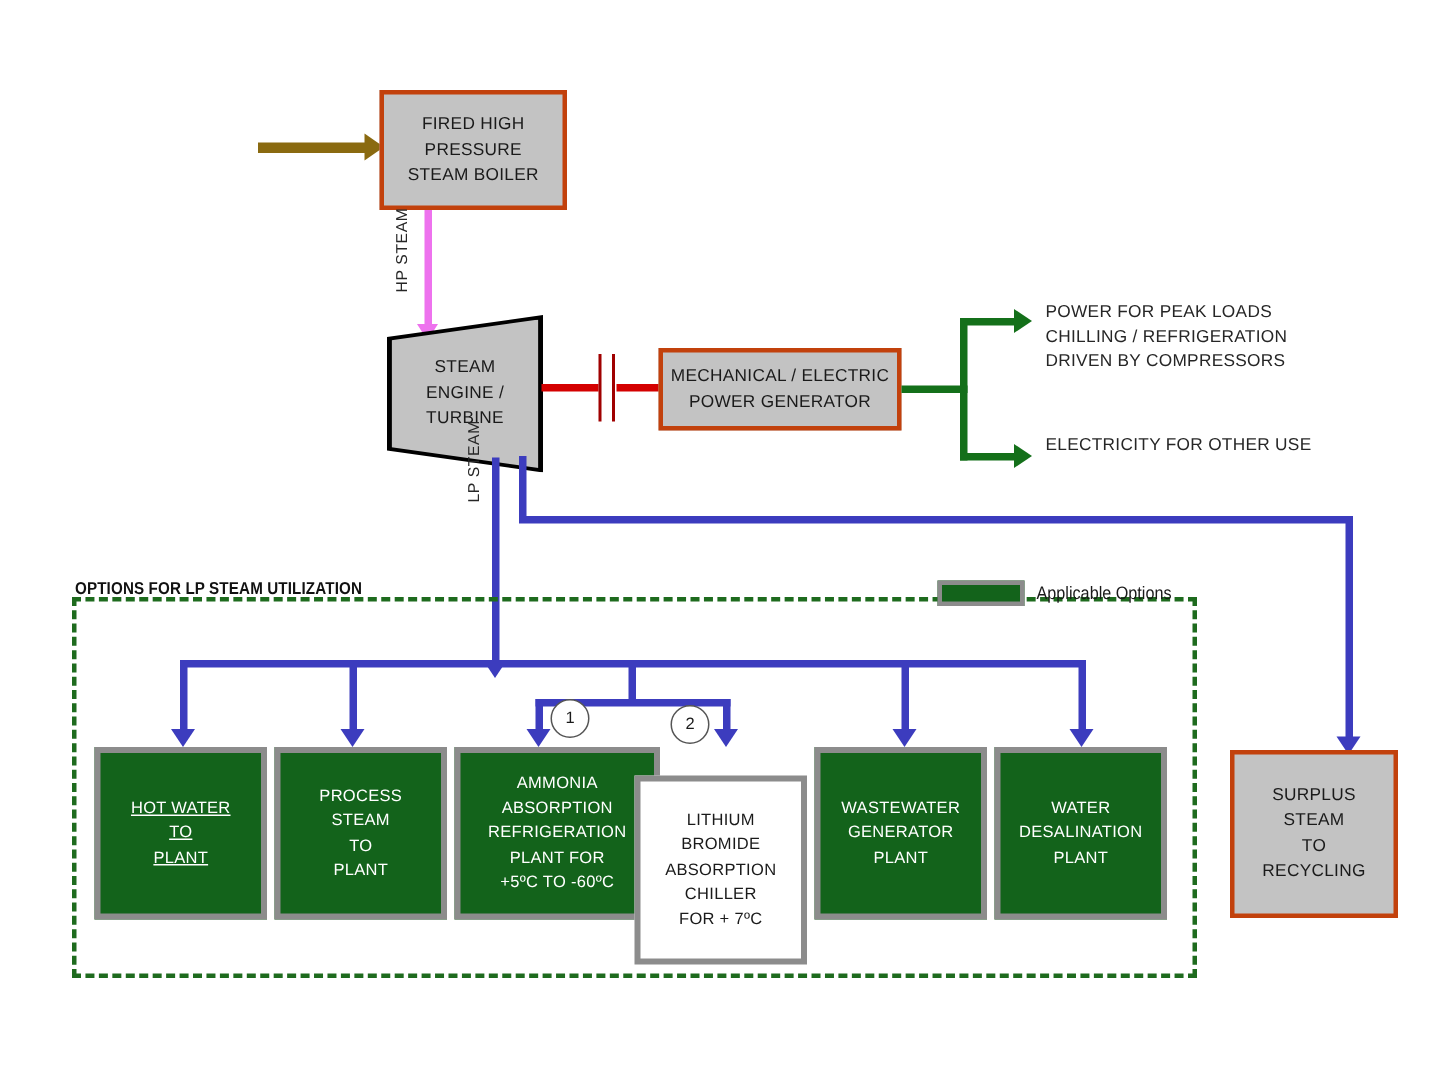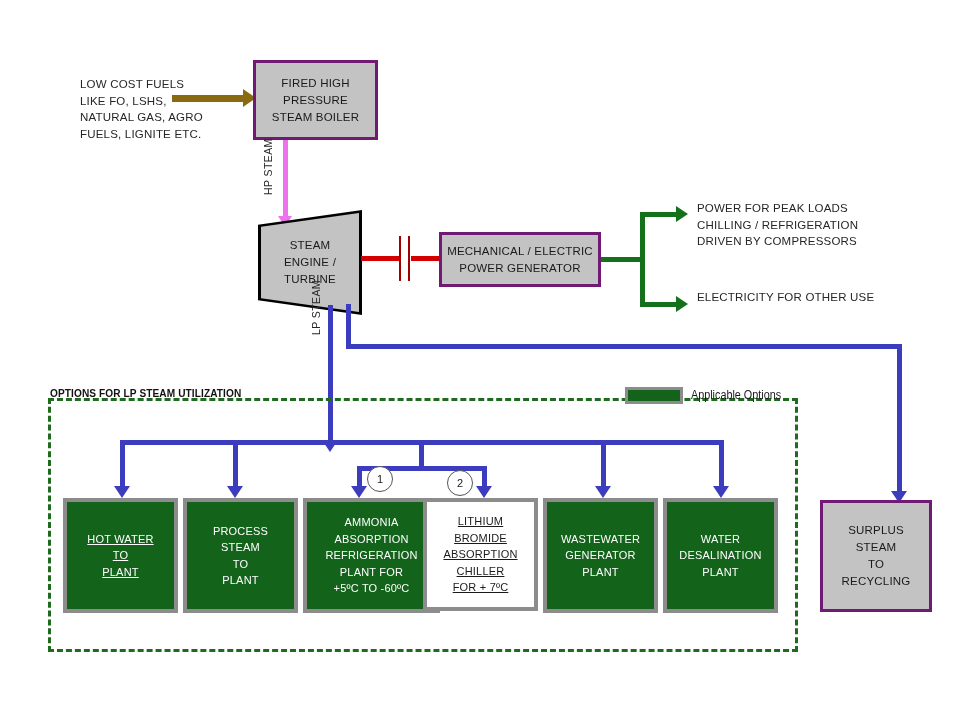--- a/index.html
+++ b/index.html
@@ -23,21 +23,21 @@
     font-size: 11.5px;
     line-height: 16.5px;
     white-space: pre-line;
     letter-spacing: 0.2px;
   }
 
   
   .graybox {
     position: absolute;
     background: #c3c3c3;
-    border: 3px solid #701a75;
+    border: 3px solid #c2410c;
     box-sizing: border-box;
     display: flex;
     align-items: center;
     justify-content: center;
     text-align: center;
     color: #1a1a1a;
     font-size: 11.5px;
     line-height: 17px;
     white-space: pre-line;
     letter-spacing: .2px;
@@ -166,24 +166,20 @@
   }
 
   
   .coupling { position: absolute; background: #a00000; width: 2px; }
 </style>
 </head>
 <body>
 
 <div id="canvas">
 
-  <div class="txt" style="left:80px; top:76px; width:180px;">LOW COST  FUELS
-LIKE FO, LSHS,
-NATURAL  GAS, AGRO
-FUELS, LIGNITE  ETC.</div>
 
   <div class="ln brown" style="left:172px; top:95px; width:72px; height:7px;"></div>
   <div class="ah ah-right-brown" style="left:243px; top:89px;"></div>
 
   <div class="graybox" style="left:253px; top:60px; width:125px; height:80px;">
     <span>FIRED HIGH
 PRESSURE
 STEAM  BOILER</span>
   </div>
 
@@ -292,21 +288,21 @@
   </div>
 
   <div class="optbox green" style="left:303px; top:498px; width:137px; height:115px;">
     <span>AMMONIA
 ABSORPTION
 REFRIGERATION
 PLANT FOR
 +5ºC TO -60ºC</span>
   </div>
 
-  <div class="optbox white" style="left:423px; top:498px; width:115px; height:113px;text-decoration:underline;">
+  <div class="optbox white" style="left:423px; top:517px; width:115px; height:126px;">
     <span>LITHIUM
 BROMIDE
 ABSORPTION
 CHILLER
 FOR + 7ºC</span>
   </div>
 
   <div class="optbox green" style="left:543px; top:498px; width:115px; height:115px;">
     <span>WASTEWATER
 GENERATOR

